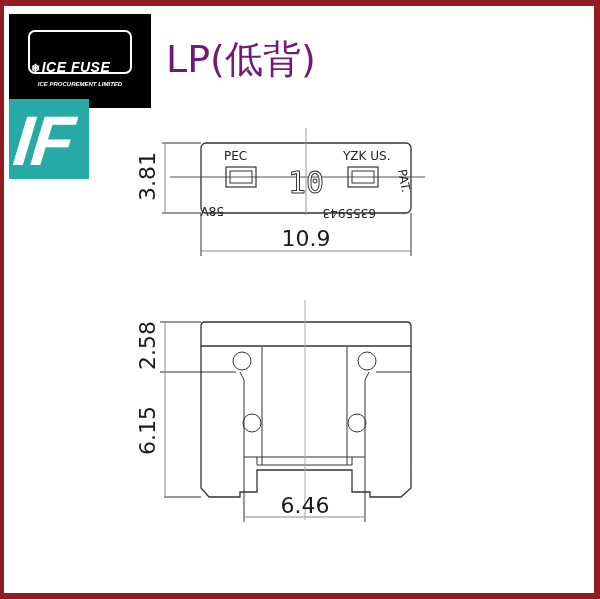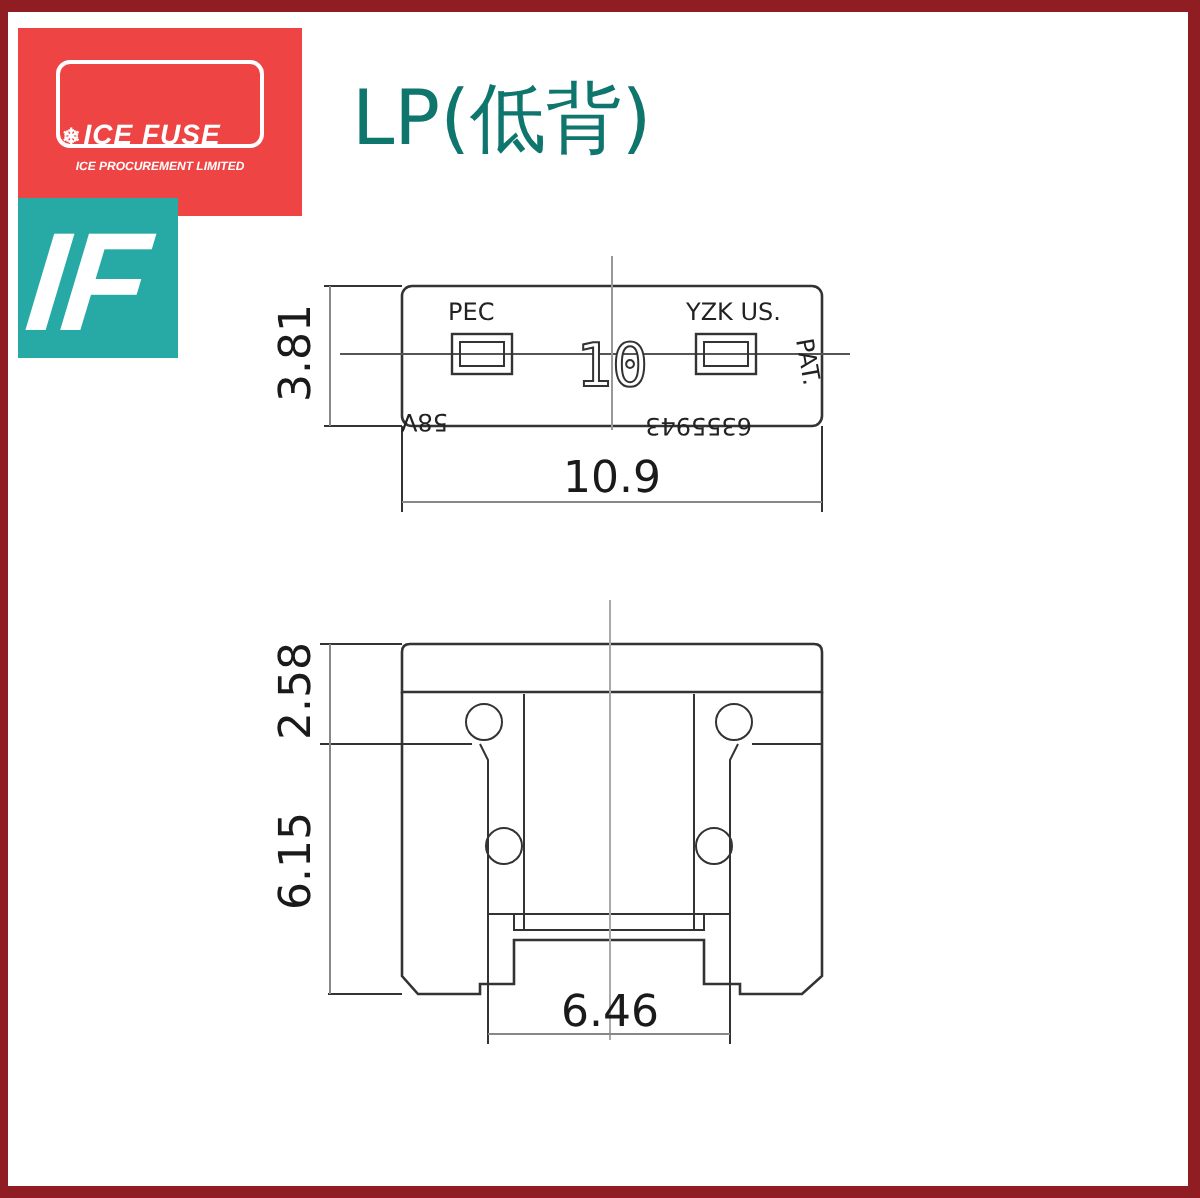--- a/index.html
+++ b/index.html
@@ -1,26 +1,26 @@
 <!DOCTYPE html>
 <html><head>
 <meta charset="utf-8">
 <style>
   html, body { margin: 0; padding: 0; }
   body { width: 600px; height: 599px; position: relative; overflow: hidden; background: #ffffff; }
   .frame { position: absolute; left: 0; top: 0; width: 600px; height: 599px; box-sizing: border-box;
            border-top: 6px solid #8f1d22; border-bottom: 6px solid #8f1d22; border-left: 4px solid #8f1d22; border-right: 6px solid #8f1d22; }
-  .logo-ice { position: absolute; left: 9px; top: 14px; width: 142px; height: 94px; background: #ef4444; }
+  .logo-ice { position: absolute; left: 9px; top: 14px; width: 142px; height: 94px; background: #000000; }
   .logo-ice .box { position: absolute; left: 19px; top: 16px; width: 104px; height: 44px; border: 2px solid #ffffff; border-radius: 7px; box-sizing: border-box; }
   .logo-ice .brand { position: absolute; left: 22px; top: 45px; color: #ffffff; font: italic bold 14px "Liberation Sans", sans-serif; letter-spacing: 0.5px; white-space: nowrap; }
   .logo-ice .brand .snow { font-size: 11px; font-style: normal; margin-right: 1px; }
   .logo-ice .tag { position: absolute; left: 0; width: 142px; top: 67px; text-align: center; color: #ffffff; font: italic bold 6px "Liberation Sans", sans-serif; }
   .logo-if { position: absolute; left: 9px; top: 99px; width: 80px; height: 80px; background: #27a9a6; }
   .logo-if span { position: absolute; left: 5px; top: 2px; color: #ffffff; font: italic 900 70px "Liberation Sans", sans-serif; letter-spacing: -2px; transform: skewX(-6deg); }
-  .title { position: absolute; left: 176px; top: 34px; font: 38px "DejaVu Sans", sans-serif; color: #0f766e; white-space: nowrap; }
+  .title { position: absolute; left: 166px; top: 34px; font: 38px "DejaVu Sans", sans-serif; color: #701a75; white-space: nowrap; }
   svg { position: absolute; left: 0; top: 0; }
   .dim { font-family: "DejaVu Sans", sans-serif; font-size: 22px; fill: #1a1a1a; }
   .lbl { font-family: "DejaVu Sans", sans-serif; font-size: 12px; fill: #222; }
 </style>
 </head>
 <body>
 
 <div class="frame"></div>
 
 <div class="logo-ice">

